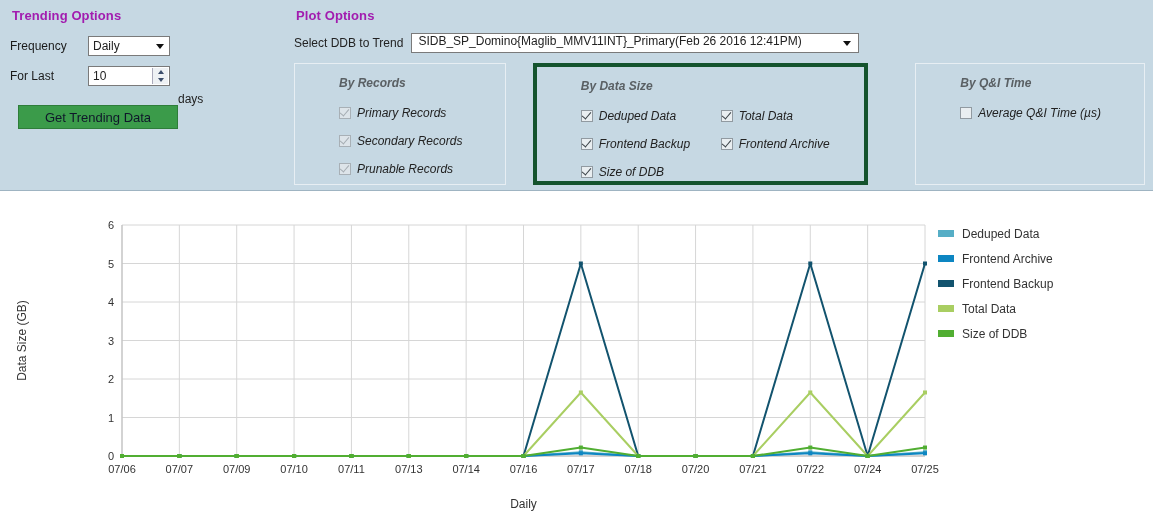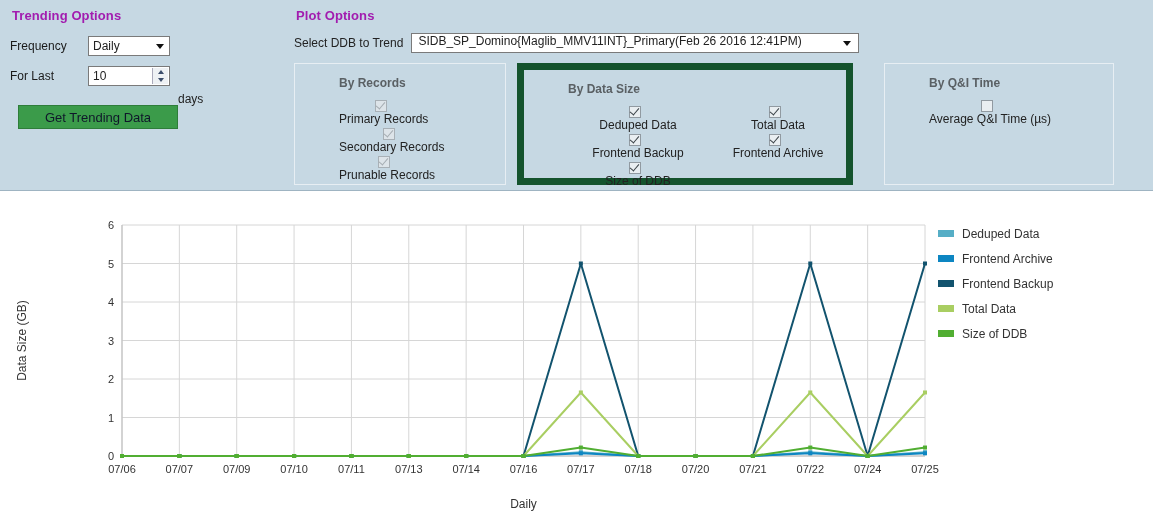--- a/index.html
+++ b/index.html
@@ -157,52 +157,52 @@
     right: 7px; top: 50%;
     margin-top: -2px;
     width: 0; height: 0;
     border-left: 4px solid transparent;
     border-right: 4px solid transparent;
     border-top: 5px solid #111;
   }
 
   .panels {
     display: flex;
-    gap: 0;
+    gap: 16px;
     align-items: flex-start;
+    font-style: italic;
   }
   .panel {
     border: 1px solid #e7eef3;
     box-sizing: border-box;
     height: 122px;
     position: relative;
     background: transparent;
   }
-  .panel.highlight { border: 7px solid #14532d; padding-left: 8px; }
+  .panel.highlight { border: 4px solid #14532d; padding-left: 8px; }
   .panel-title {
     font-weight: bold;
     font-size: 12px;
     color: #5a6064;
     position: absolute;
     left: 44px; top: 12px;
   }
   .cb-list {
     position: absolute;
     left: 44px; top: 36px;
     display: flex;
     flex-wrap: wrap;
   }
   .cb-item {
     display: flex;
     align-items: center;
     height: 26px;
     margin-bottom: 2px;
     font-size: 12px;
     white-space: nowrap;
-    flex-direction: column;
   }
   .cb {
     width: 12px; height: 12px;
     border: 1px solid #919aa1;
     background: #e9eef1;
     box-sizing: border-box;
     margin-right: 6px;
     position: relative;
     flex: none;
   }

